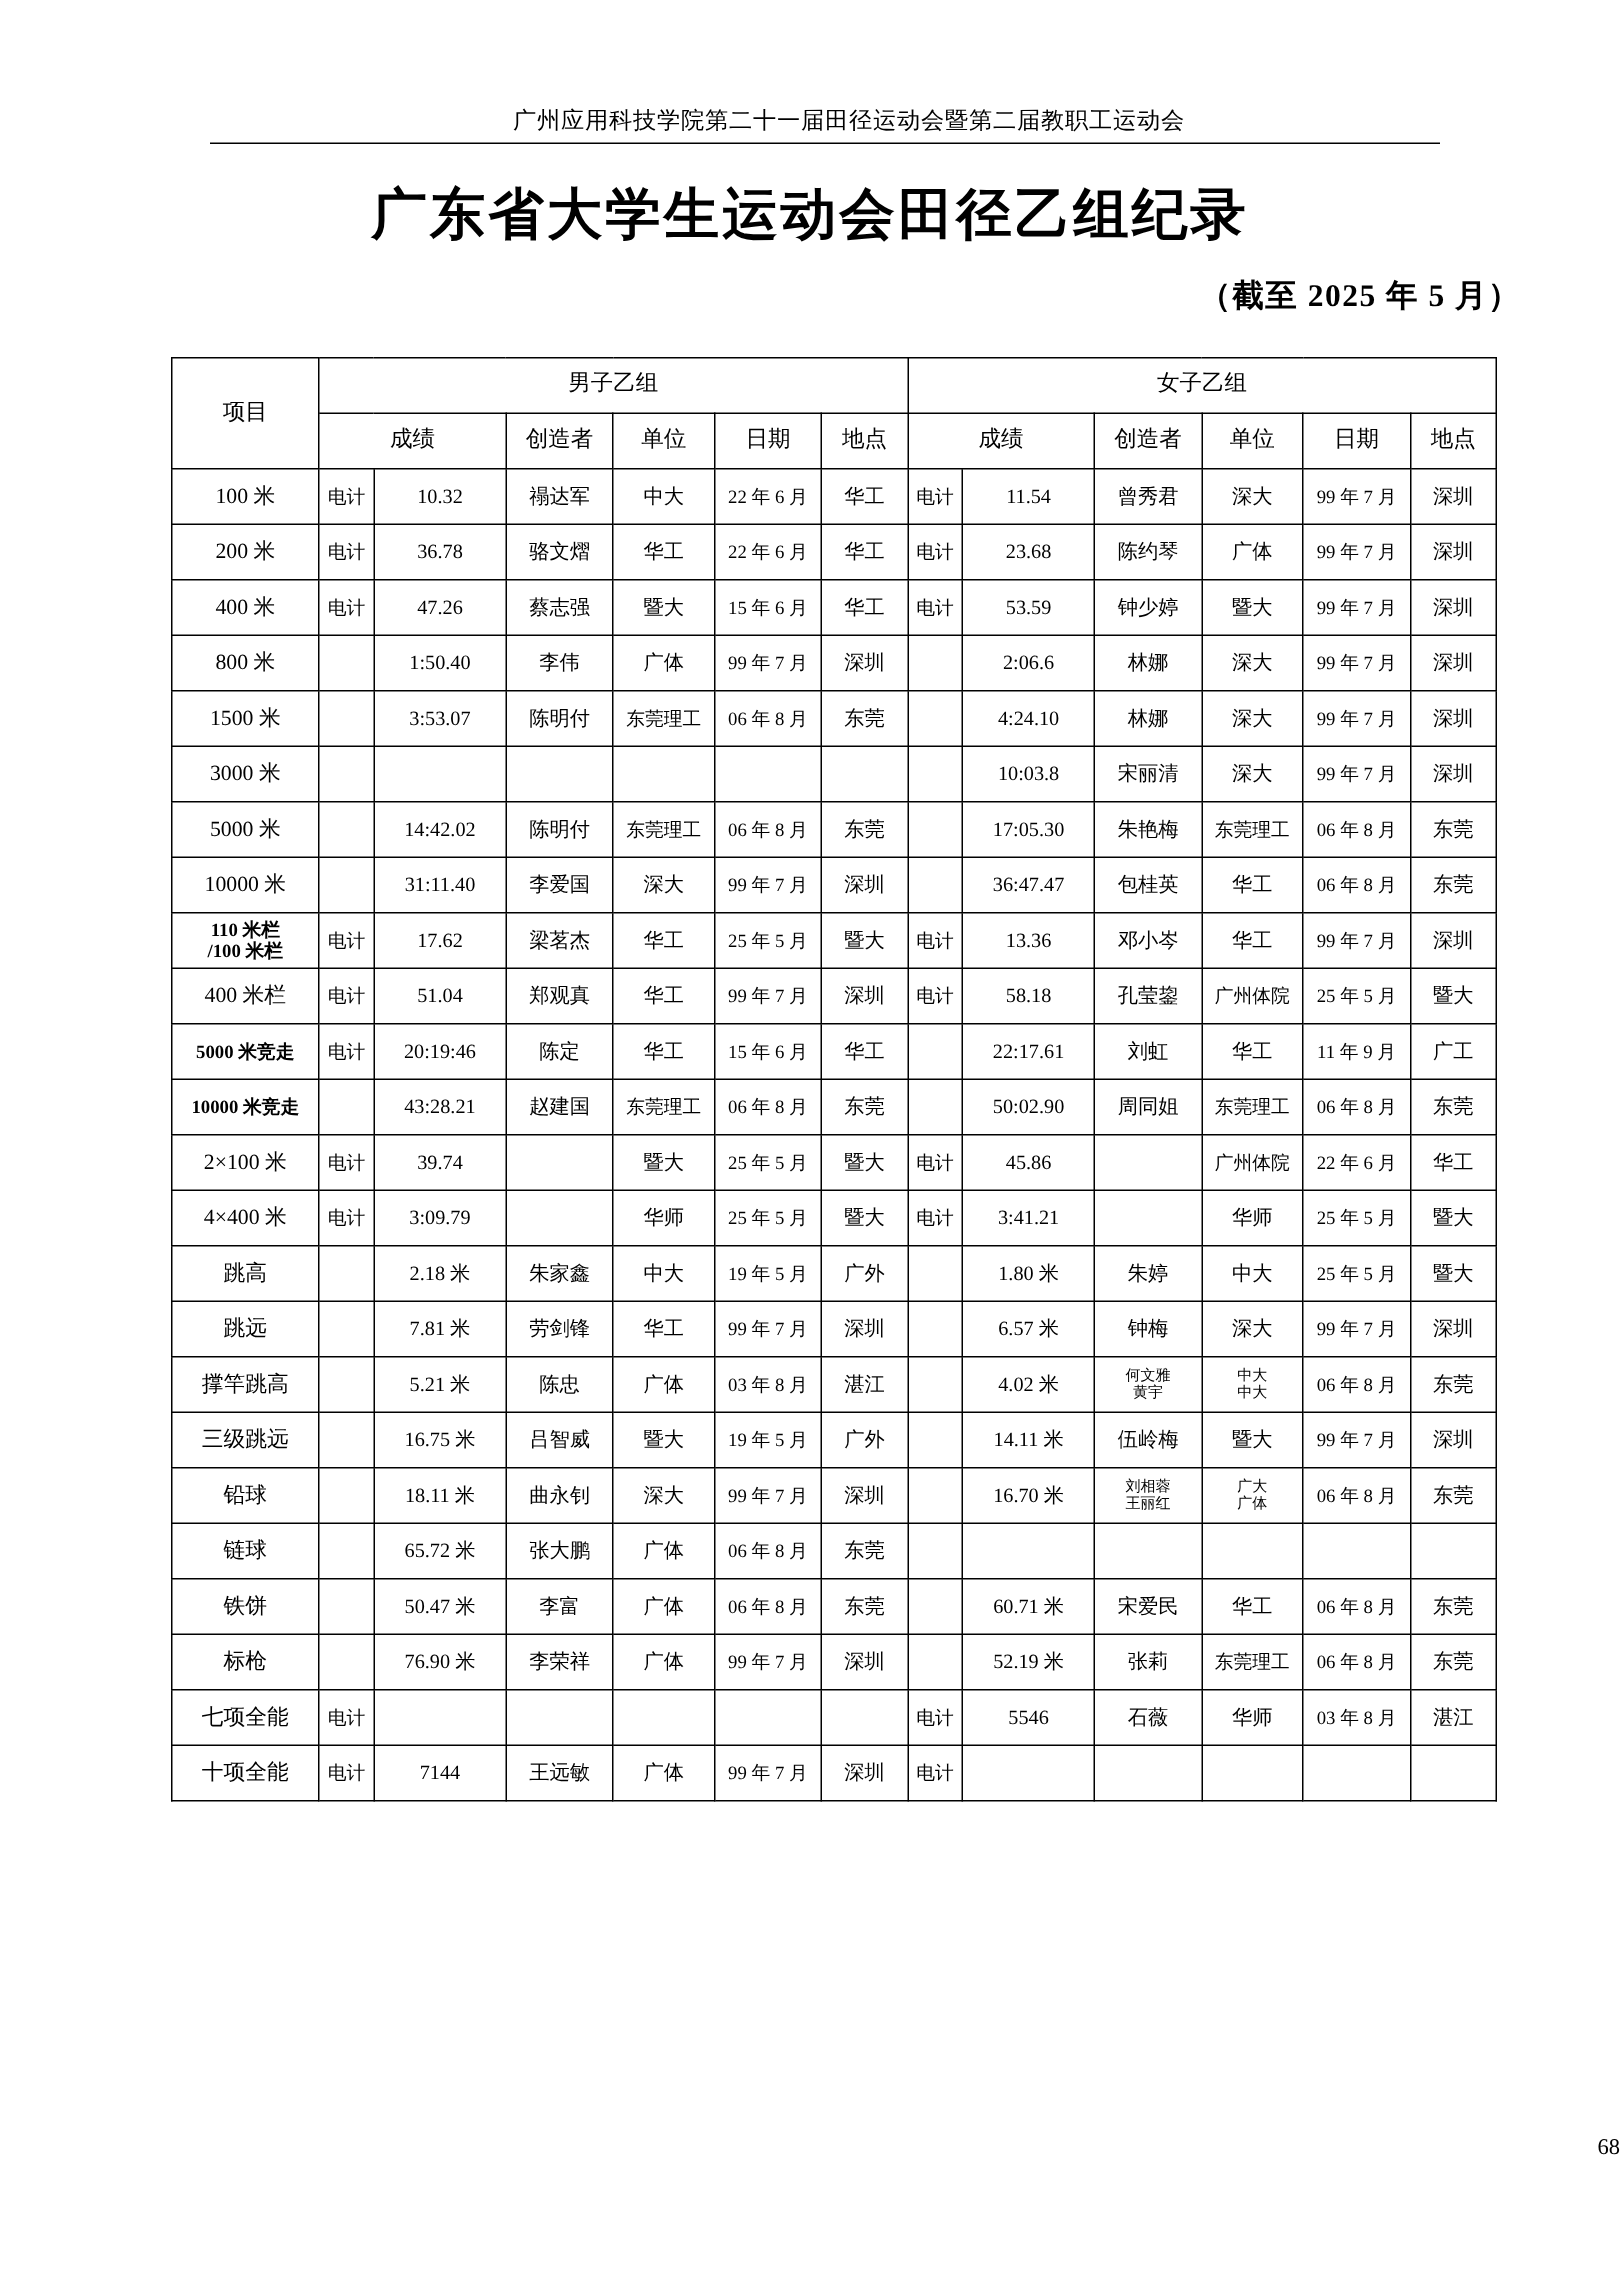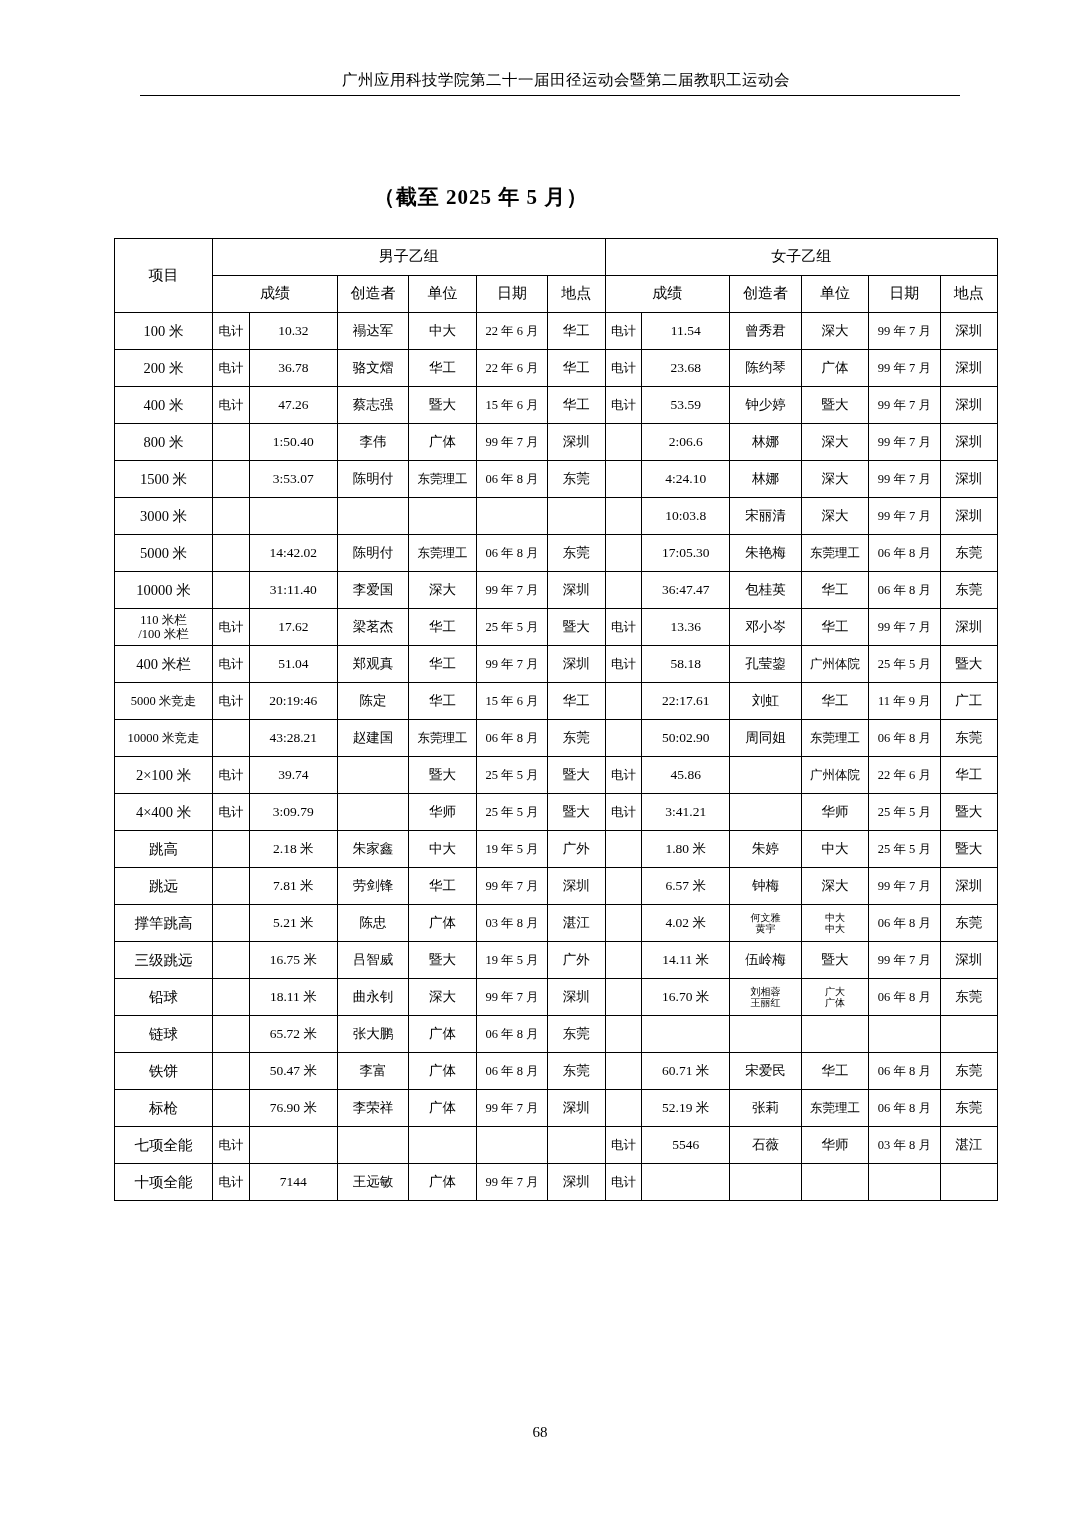--- a/index.html
+++ b/index.html
@@ -51,22 +51,22 @@
     font-size: 37px;
     font-weight: bold;
     letter-spacing: 2px;
     font-family: "Liberation Serif", "DejaVu Serif", serif;
   }
   .doc-subtitle {
     position: absolute;
     top: 183px;
     left: 0;
     width: 1080px;
-    text-align: center;
-    padding-right: 118px;
+    text-align: right;
+    padding-right: 66px;
     box-sizing: border-box;
     font-size: 21px;
     font-weight: bold;
     letter-spacing: 1px;
   }
   table.records {
     position: absolute;
     top: 238px;
     left: 114px;
     width: 884px;
@@ -88,54 +88,56 @@
   }
   .grouphead {
     font-size: 16px;
     margin-top: 24px;
   }
   .evname {
     font-size: 14.5px;
   }
   .evname.small {
     font-size: 12.5px;
+    font-weight: bold;
   }
   .ec {
     font-size: 12.5px;
   }
   .two-line {
     font-size: 10px;
     line-height: 1.2;
   }
   .pagenum {
     position: absolute;
     top: 1424px;
     left: 0;
     width: 1080px;
-    text-align: center;
+    text-align: right;
     font-size: 15px;
   }
   col.c-ev { width: 96px; }
   col.c-ec { width: 36px; }
   col.c-res { width: 86px; }
   col.c-by { width: 70px; }
   col.c-unit { width: 66px; }
   col.c-date { width: 70px; }
   col.c-place { width: 56px; }
 </style>
 </head>
 <body>
 
 <div class="page">
 
   <div class="header-line">
     <span class="header-text">广州应用科技学院第二十一届田径运动会暨第二届教职工运动会</span>
   </div>
   <div class="header-rule"></div>
 
+  <div class="doc-title">广东省大学生运动会田径乙组纪录</div>
   <div class="doc-subtitle">（截至 2025 年 5 月）</div>
 
   <table class="records">
     <colgroup>
       <col class="c-ev">
         <col class="c-ec">
         <col class="c-res">
         <col class="c-by">
         <col class="c-unit">
         <col class="c-date">

